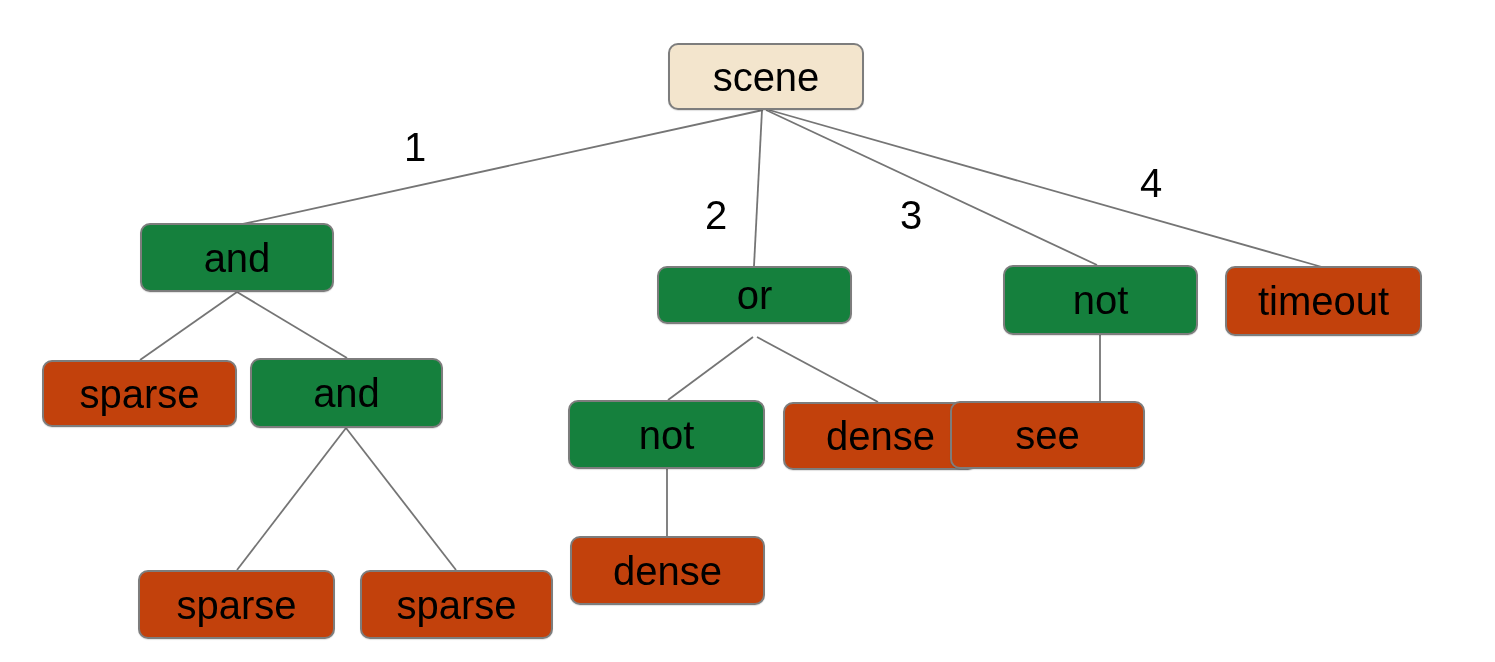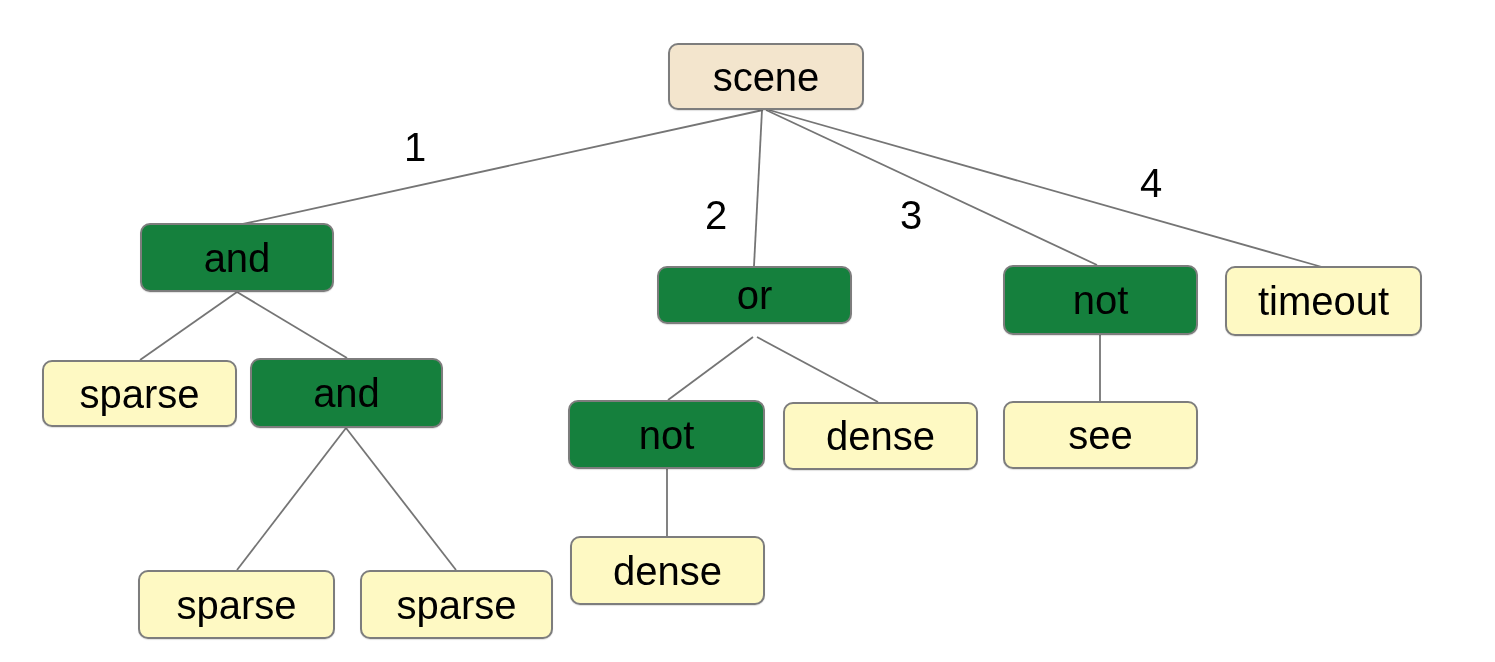--- a/index.html
+++ b/index.html
@@ -30,21 +30,21 @@
     display: flex;
     align-items: center;
     justify-content: center;
     font-size: 40px;
     color: #000000;
     line-height: 1;
     box-shadow: 0 1px 1px rgba(0,0,0,0.12);
   }
   .node.root     { background: #f3e5cd; }
   .node.operator { background: #15803d; }
-  .node.leaf     { background: #fef9c3; }
+  .node.leaf     { background: #c2410c; }
   .edge-label {
     position: absolute;
     transform: translate(-50%, -50%);
     font-size: 40px;
     color: #000000;
     line-height: 1;
   }
 </style>
 </head>
 <body>
@@ -75,18 +75,18 @@
 
   <div class="node root" style="left:668px;  top:43px;  width:196px; height:67px;">scene</div>
   <div class="node operator" style="left:140px;  top:223px; width:194px; height:69px;">and</div>
   <div class="node operator" style="left:657px;  top:266px; width:195px; height:58px;">or</div>
   <div class="node operator" style="left:1003px; top:265px; width:195px; height:70px;">not</div>
   <div class="node leaf" style="left:1225px; top:266px; width:197px; height:70px;">timeout</div>
   <div class="node leaf" style="left:42px;   top:360px; width:195px; height:67px;">sparse</div>
   <div class="node operator" style="left:250px;  top:358px; width:193px; height:70px;">and</div>
   <div class="node operator" style="left:568px;  top:400px; width:197px; height:69px;">not</div>
   <div class="node leaf" style="left:783px;  top:402px; width:195px; height:68px;">dense</div>
-  <div class="node leaf" style="left:1003px; top:401px; width:195px; height:68px;text-align:center;">see</div>
+  <div class="node leaf" style="left:950px; top:401px; width:195px; height:68px;text-align:center;">see</div>
   <div class="node leaf" style="left:138px;  top:570px; width:197px; height:69px;">sparse</div>
   <div class="node leaf" style="left:360px;  top:570px; width:193px; height:69px;">sparse</div>
   <div class="node leaf" style="left:570px;  top:536px; width:195px; height:69px;">dense</div>
 
 </div>
 
 </body></html>

